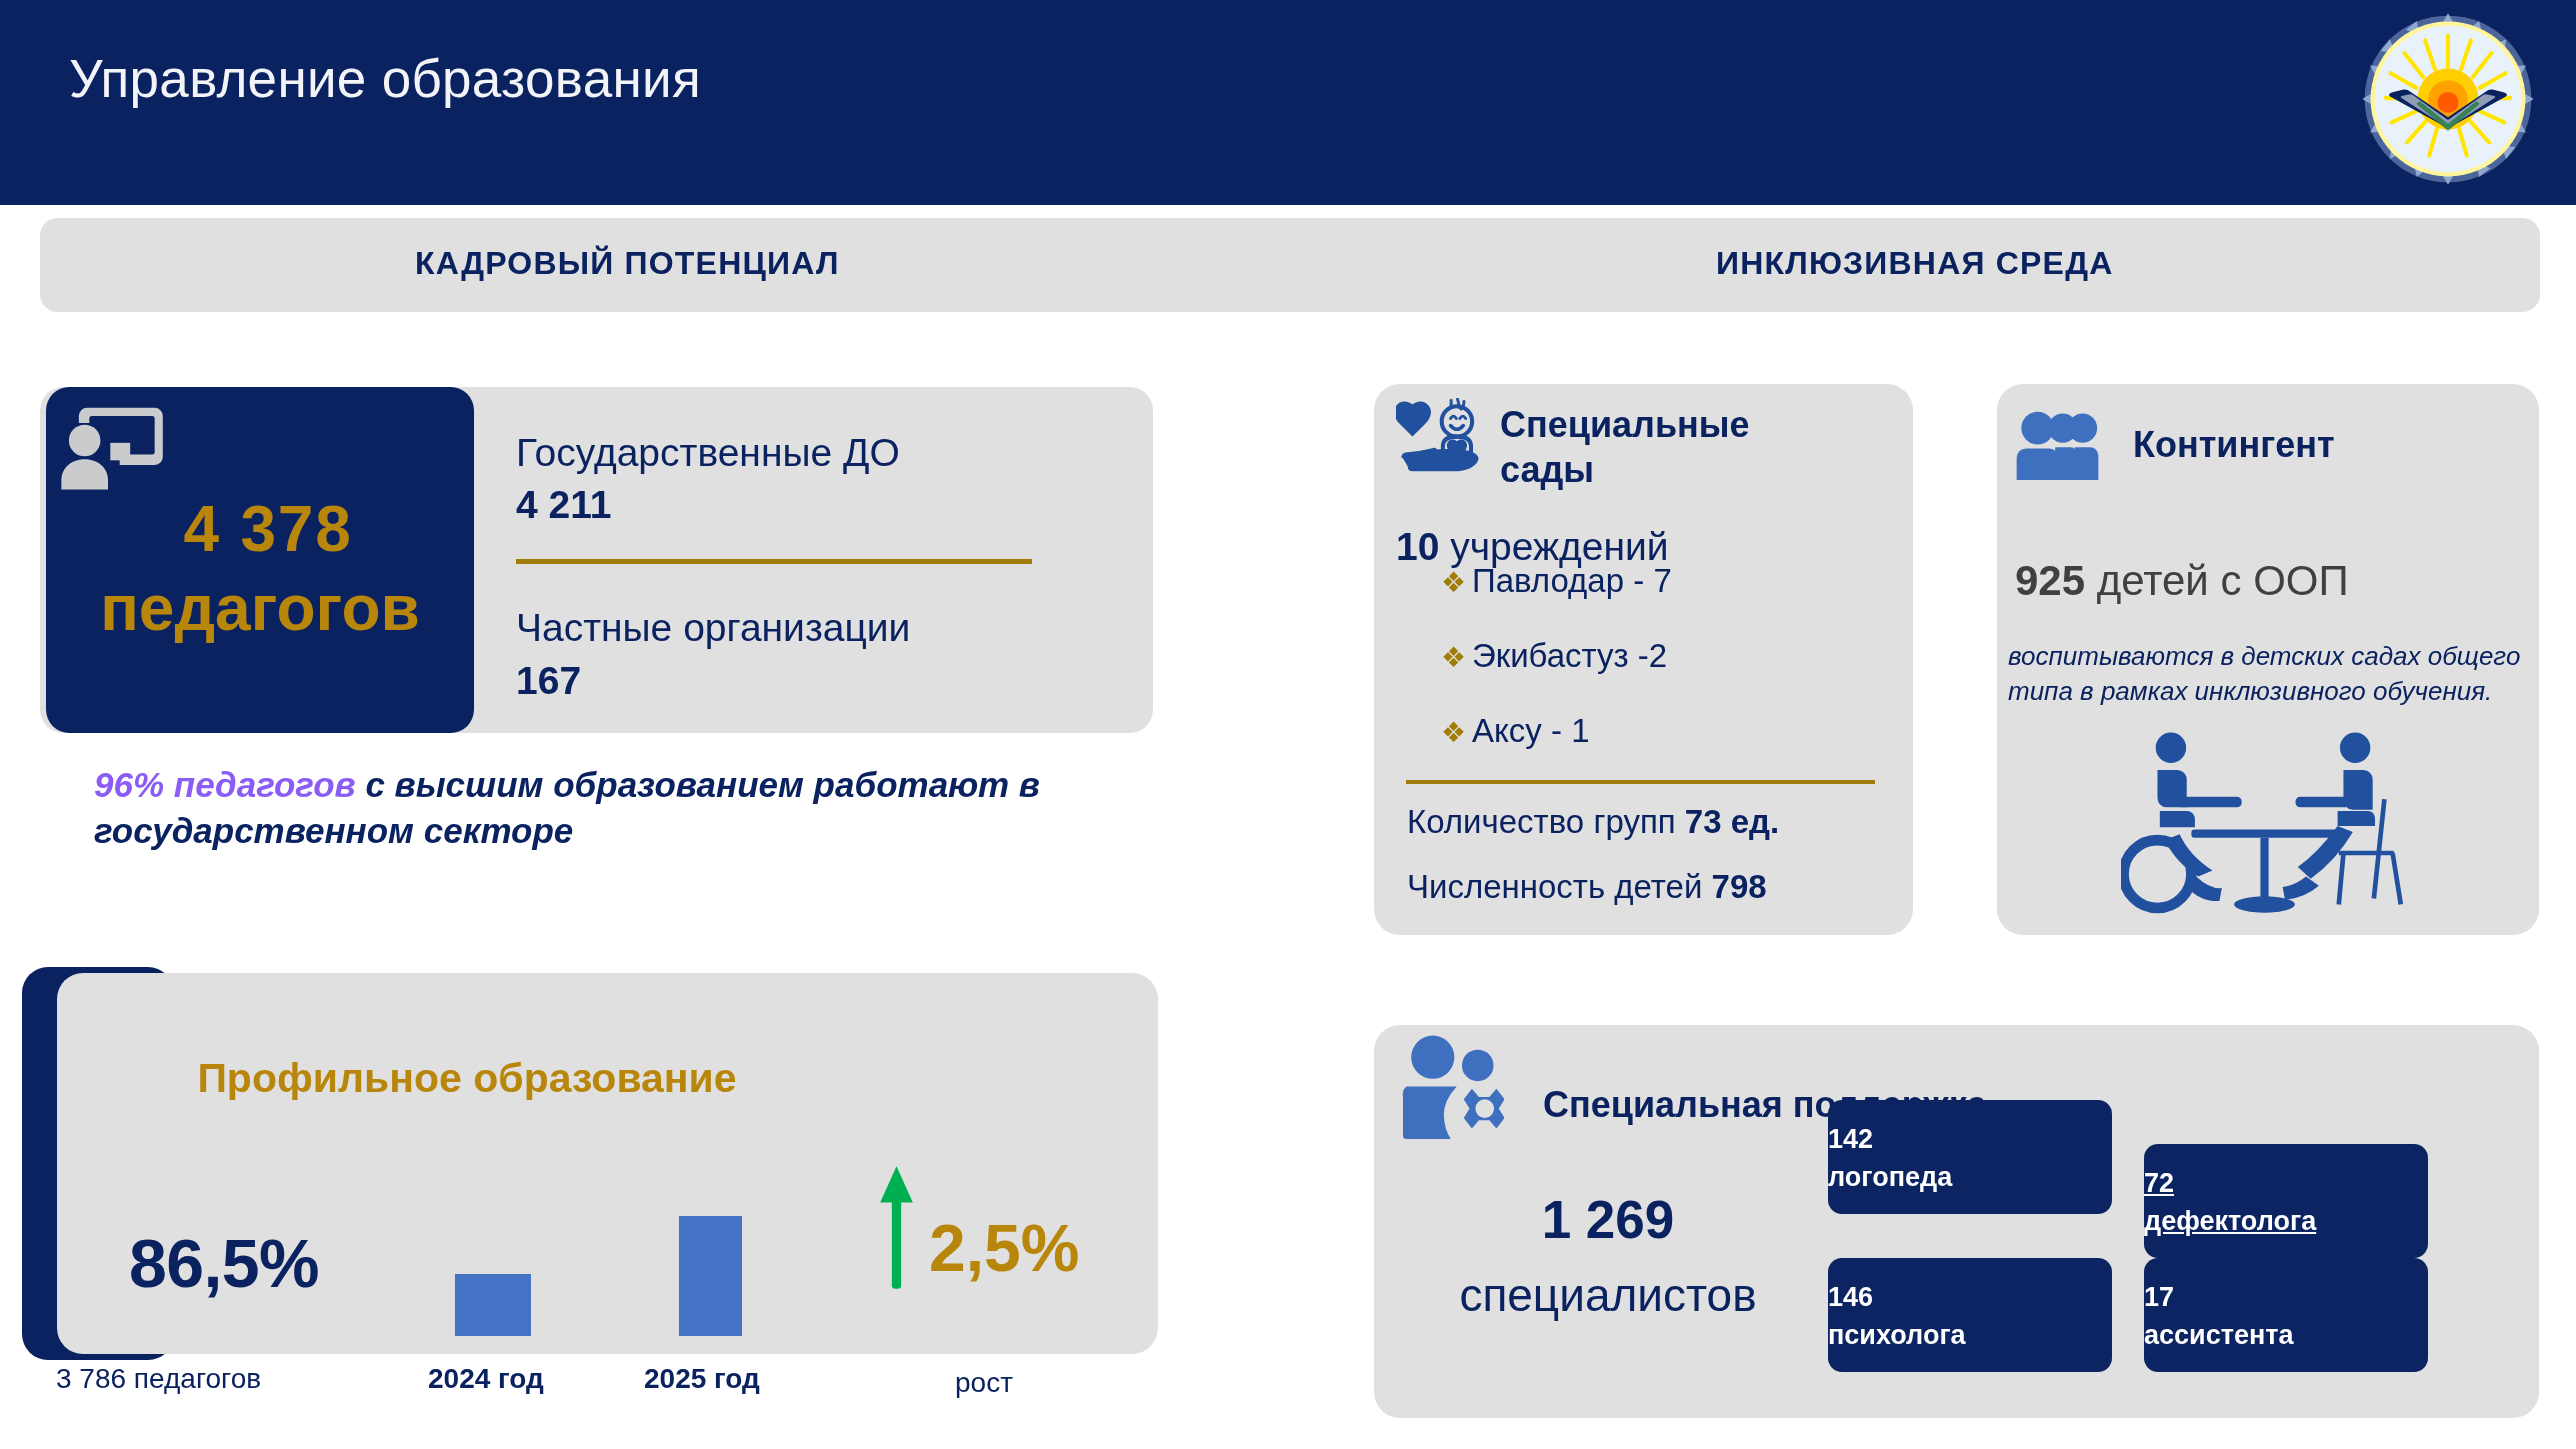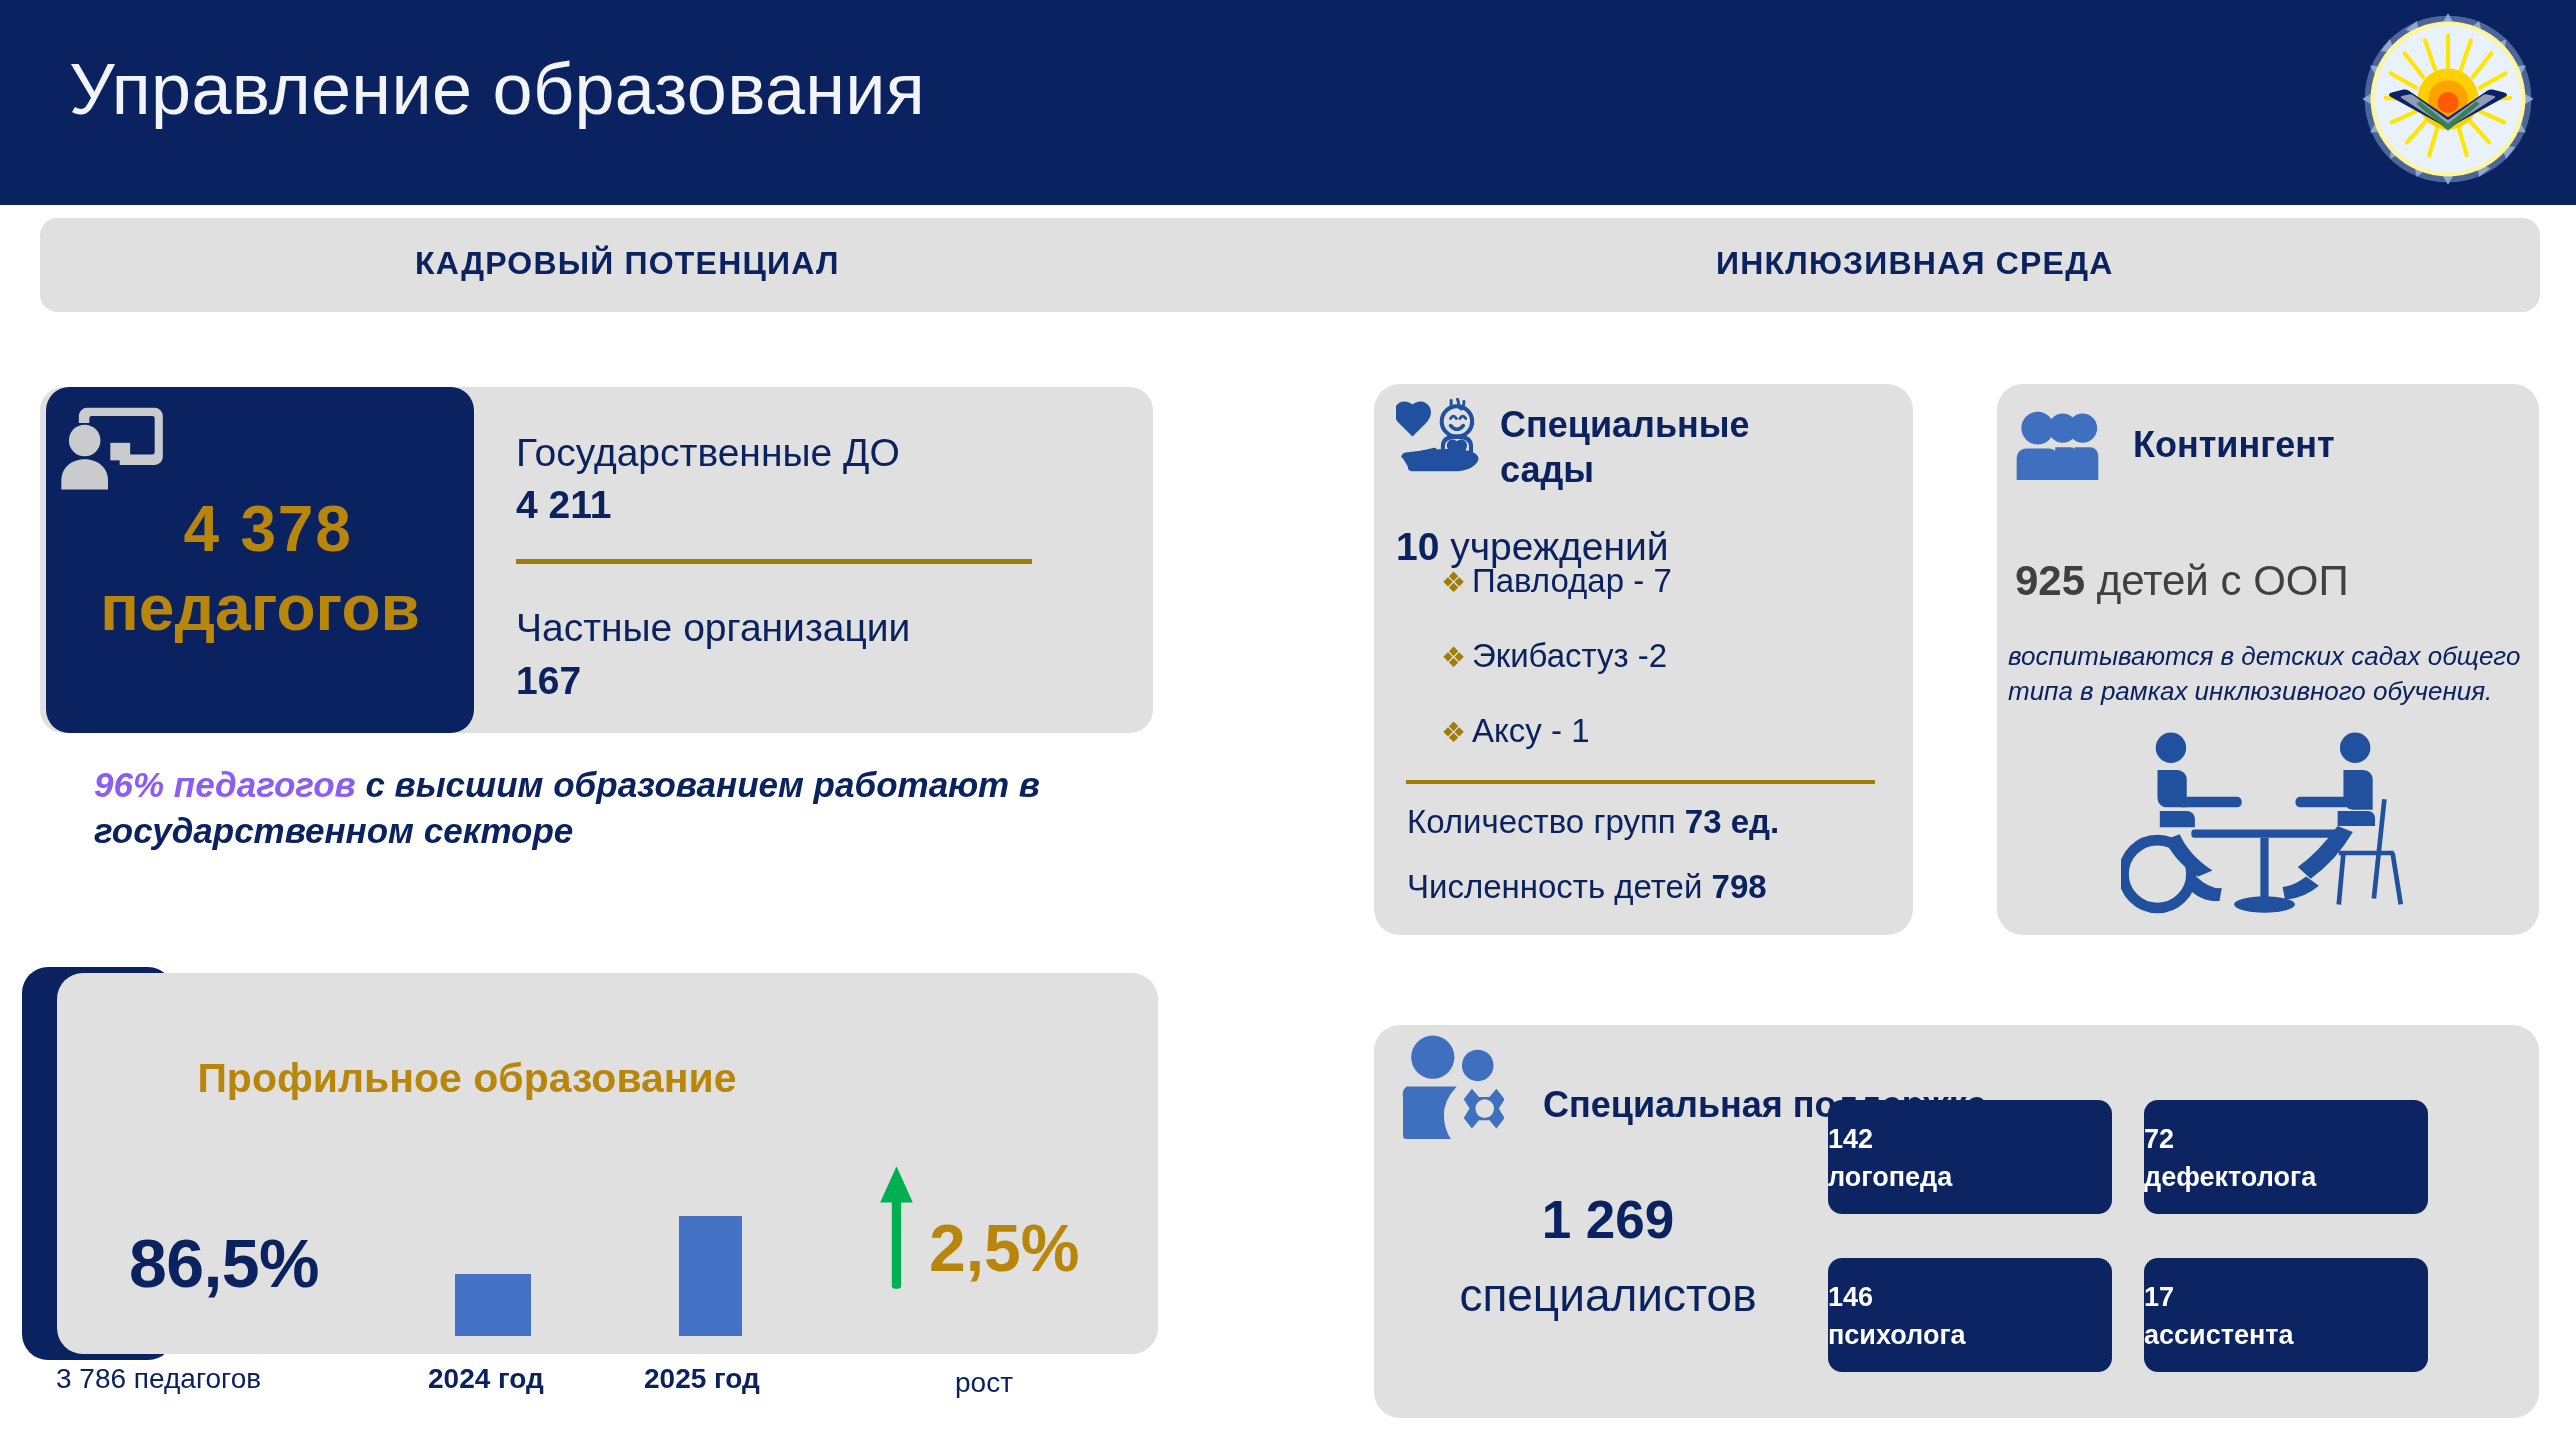--- a/index.html
+++ b/index.html
@@ -12,21 +12,21 @@
   }
 
   
   #header {
     position: absolute; left: 0; top: 0;
     width: 2576px; height: 205px;
     background: #0A2260;
   }
   #header-title {
     position: absolute; left: 69px; top: 48px;
-    font-size: 72px;
+    font-size: 53px;
     color: #F2F4F8;
     font-weight: 400;
     letter-spacing: 0.3px;
     white-space: nowrap;
   }
   #logo {
     position: absolute; right: 40px; top: 10.5px;
     width: 176px; height: 176px;
   }
 
@@ -279,21 +279,21 @@
     background: #0C2461;
     border-radius: 14px;
     color: #ffffff;
     display: flex;
     flex-direction: column;
     justify-content: center;
   }
   .spec-box .num { font-size: 27px; font-weight: bold; line-height: 1.5; }
   .spec-box .lbl { font-size: 27px; font-weight: bold; line-height: 1.35; }
   #spec-0 { left: 1828px; top: 1100px; }
-  #spec-1 { left: 2144px; top: 1100px; }
+  #spec-1 { left: 2144px; top: 1144px; text-decoration: underline; }
   #spec-2 { left: 1828px; top: 1258px; }
   #spec-3 { left: 2144px; top: 1258px; }
 </style>
 </head>
 <body>
 
 <div id="header">
   <div id="header-title">Управление образования</div>
   <svg id="logo" viewBox="0 0 300 300">
     <g>

